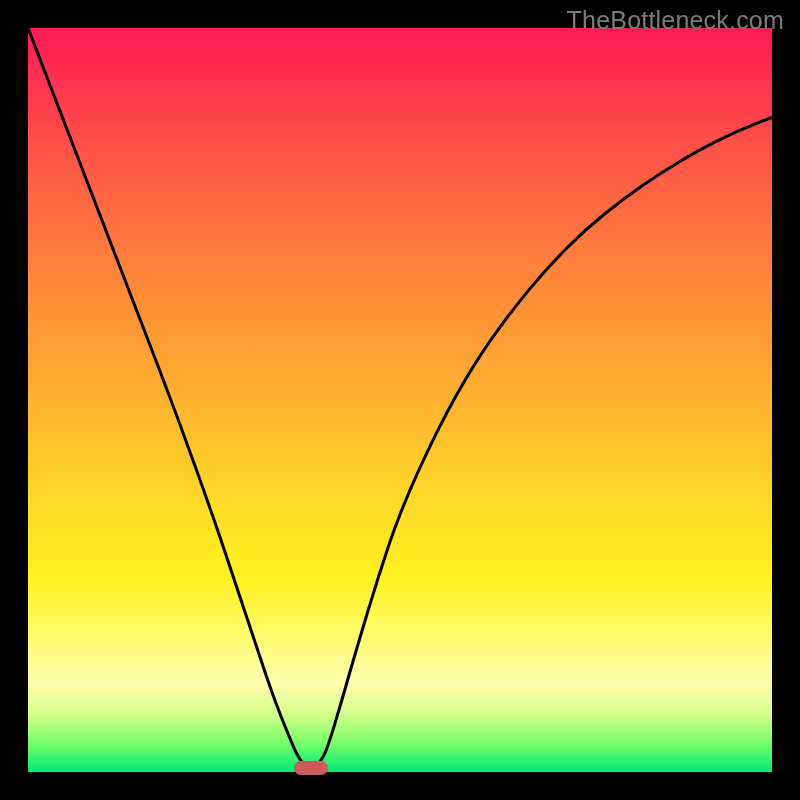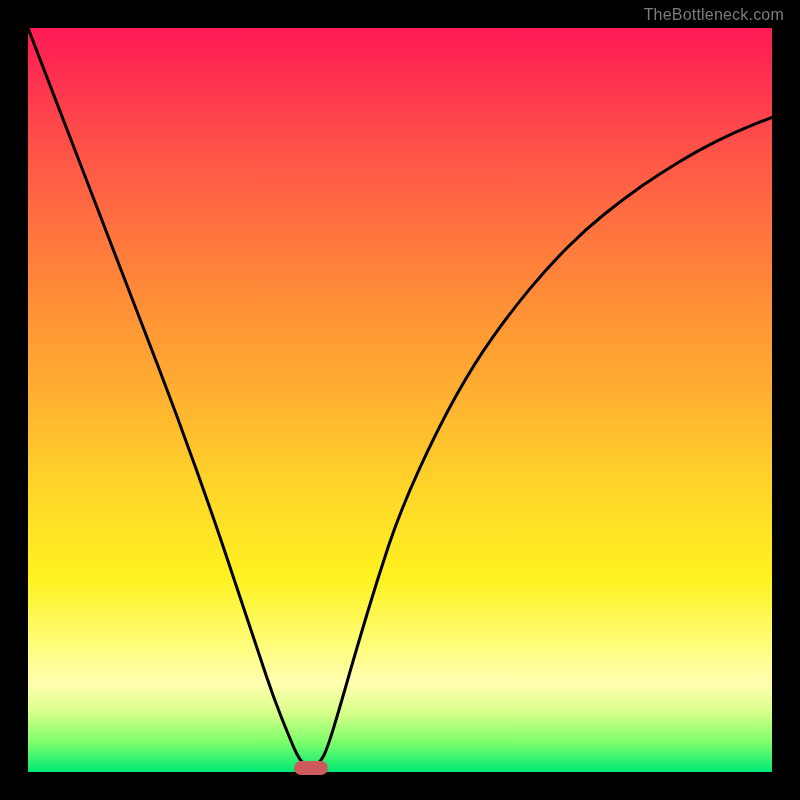--- a/index.html
+++ b/index.html
@@ -38,21 +38,21 @@
       #d8ff8a 92%,
       #7cff6a 96%,
       #00e876 100%
     );
   }
   .watermark {
     position: absolute;
     top: 6px;
     right: 16px;
     color: #7c7c7c;
-    font-size: 16px;
+    font-size: 25px;
     font-weight: 500;
     letter-spacing: 0.2px;
     pointer-events: none;
   }
   svg.curve {
     position: absolute;
     top: 0;
     left: 0;
     width: 744px;
     height: 744px;

